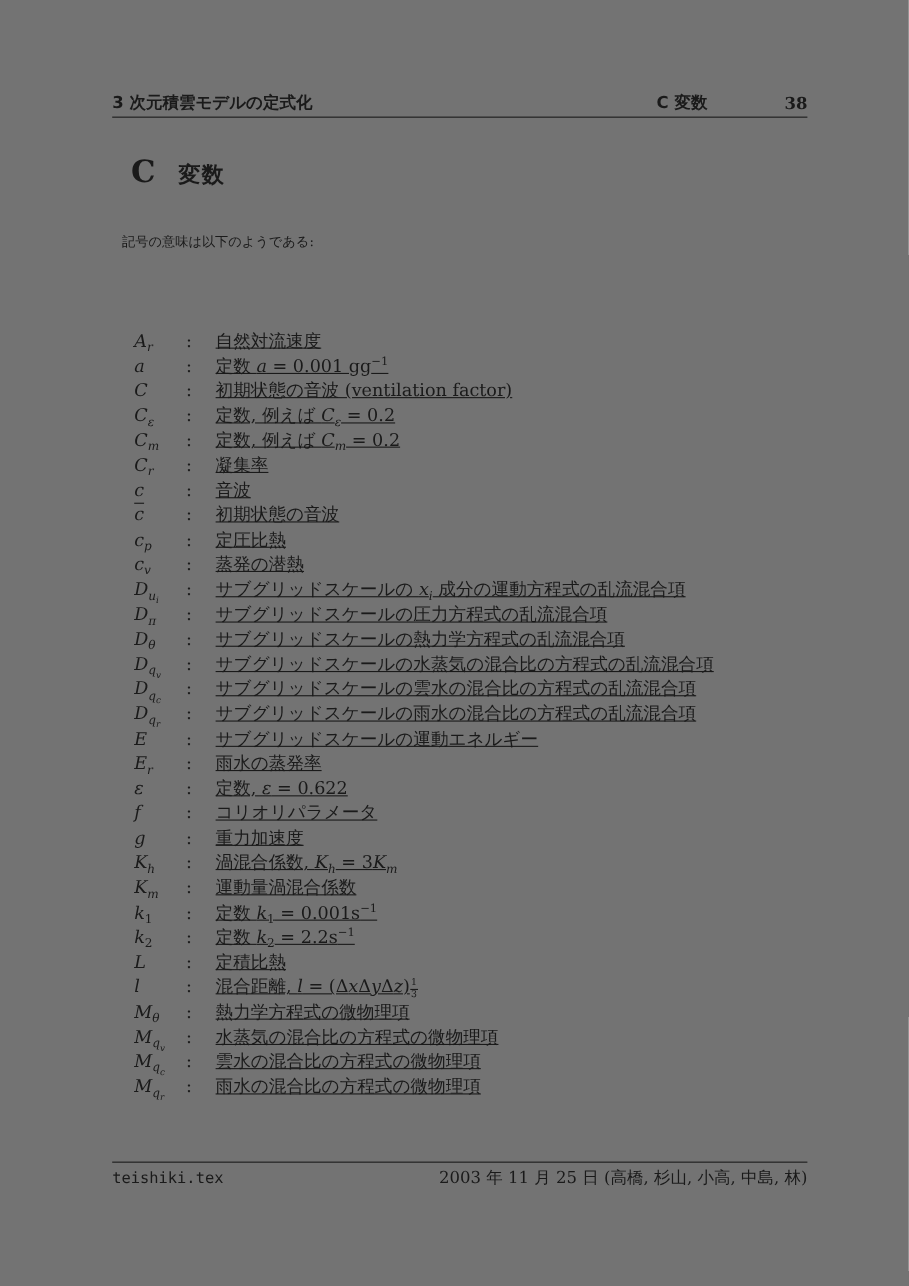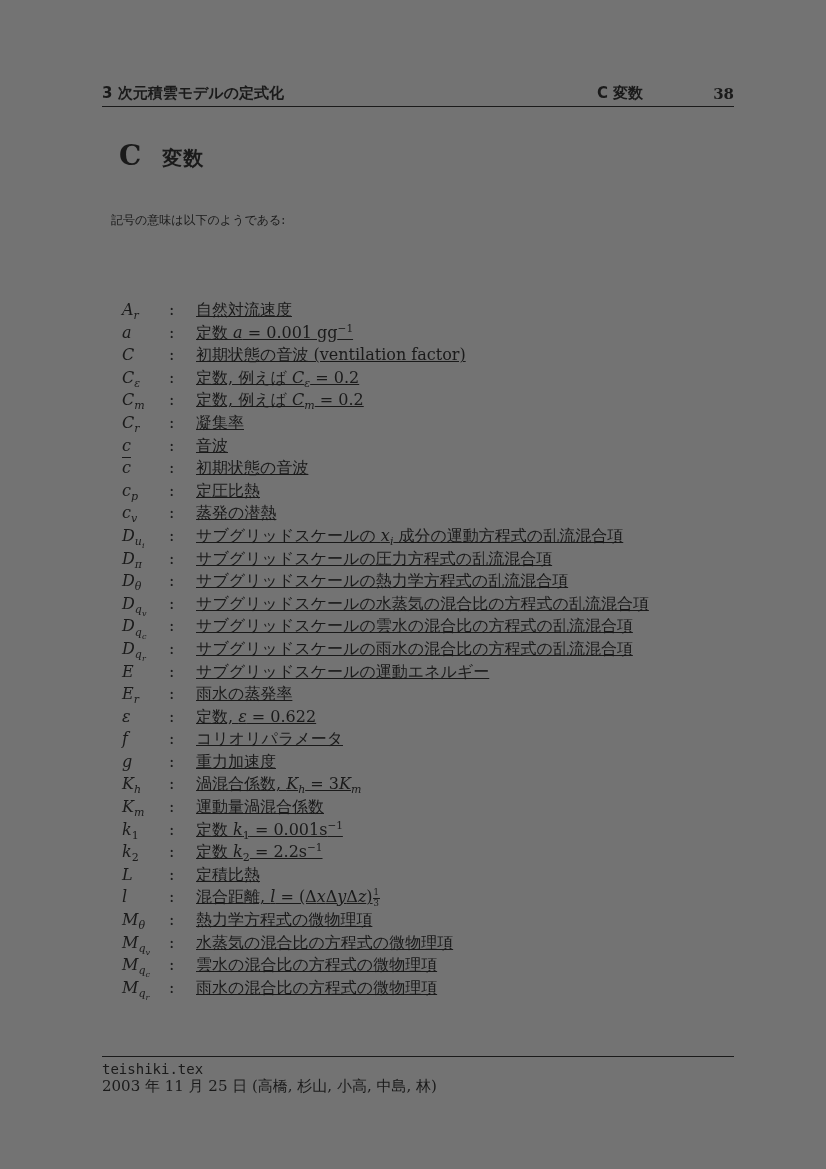--- a/index.html
+++ b/index.html
@@ -44,21 +44,20 @@
   sup { font-size: 10.5px; line-height: 0; }
   .ov { text-decoration: overline; }
   .sfrac { display: inline-flex; flex-direction: column; align-items: center;
            font-size: 8.5px; line-height: 1.15; vertical-align: 7px; font-style: normal; }
   .fn { border-bottom: 1px solid #1a1a1a; padding: 0 1px; }
 
   .footer {
     position: absolute; left: 102px; top: 1061px; width: 632px;
     display: flex; justify-content: space-between; align-items: baseline;
     font-size: 15px;
-    flex-direction: column;
   }
   .f-left { font-family: "DejaVu Sans Mono", "Liberation Mono", monospace; font-size: 14px; }
 </style>
 </head>
 <body>
 
 <div class="page">
 
   <div class="header">
     <span class="h-left">3 次元積雲モデルの定式化</span>

